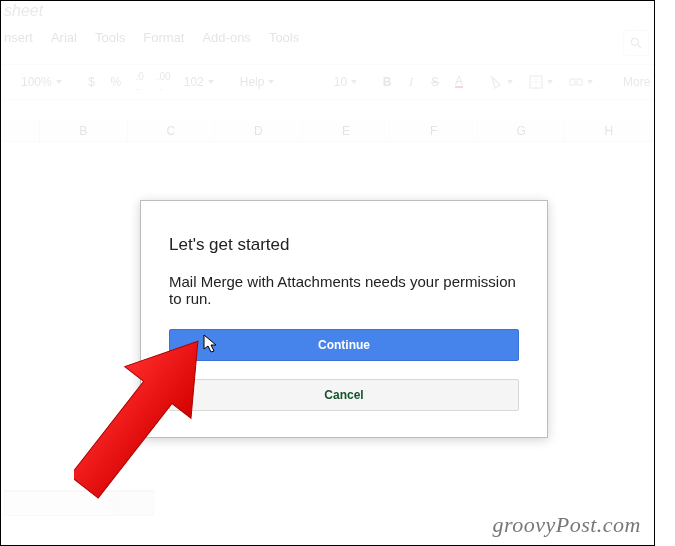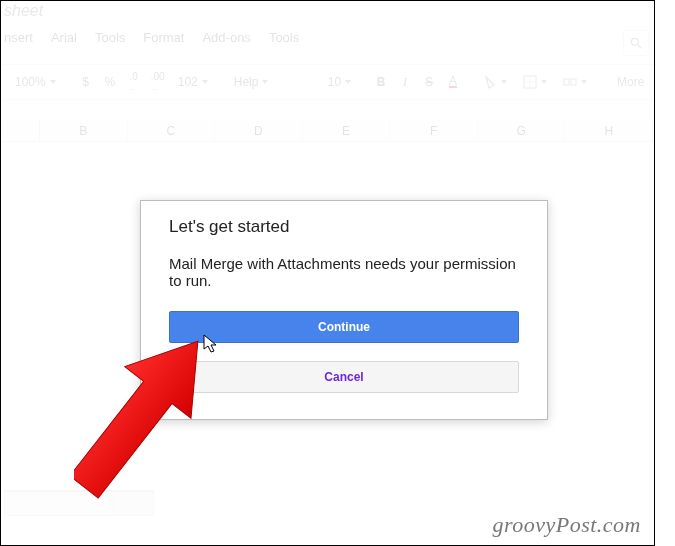--- a/index.html
+++ b/index.html
@@ -13,45 +13,45 @@
   .doc-title-bar { height: 20px; padding-left: 0; }
   .doc-title { font-size: 16px; color: #777; font-style: italic; padding-left: 2px; }
 
   
   .menubar { display: flex; gap: 18px; padding: 8px 0 8px 2px; font-size: 13px; color: #555; }
   .menubar span { cursor: pointer; }
   .menu-spacer { flex: 1; }
   .search-icon-box { width: 26px; height: 26px; border: 1px solid #e0e0e0; border-radius: 3px; display: flex; align-items: center; justify-content: center; margin-right: 4px; }
 
   
-  .toolbar { display: flex; align-items: center; height: 36px; border-top: 1px solid #e6e6e6; border-bottom: 1px solid #e6e6e6; padding: 0 7px; gap: 4px; font-size: 12px; color: #666; }
+  .toolbar { display: flex; align-items: center; height: 36px; border-top: 1px solid #e6e6e6; border-bottom: 1px solid #e6e6e6; padding: 0 13px; gap: 4px; font-size: 12px; color: #666; }
   .tb-btn { padding: 4px 6px; display: flex; align-items: center; justify-content: center; min-width: 20px; }
   .tb-sep { width: 1px; height: 22px; background: #e0e0e0; margin: 0 3px; }
   .tb-select { display: flex; align-items: center; gap: 4px; padding: 2px 6px; }
   .caret-d { width: 0; height: 0; border-left: 3px solid transparent; border-right: 3px solid transparent; border-top: 4px solid #888; }
   .more { font-size: 12px; color: #777; padding: 0 10px; }
 
   
   .col-headers { display: flex; height: 22px; border-bottom: 1px solid #ddd; margin-top: 20px; }
   .rownum-col { width: 38px; border-right: 1px solid #ddd; background: #f8f8f8; }
   .col-h { flex: 1; min-width: 80px; border-right: 1px solid #e4e4e4; text-align: center; font-size: 12px; color: #555; line-height: 22px; background: #f8f8f8; }
 
   
   .sheet-tabs { position: absolute; bottom: 28px; left: 2px; height: 26px; display: flex; align-items: stretch; }
   .sheet-tab { width: 110px; background: #f3f3f3; border: 1px solid #ddd; border-top: 2px solid #ccc; }
   .sheet-tab.fade2 { background: #eaeaea; width: 40px; border-left: none; }
 
   
-  .dialog { position: absolute; left: 138px; top: 198px; width: 408px; background: #fff; border: 1px solid #bcbcbc; box-shadow: 0 2px 10px rgba(0,0,0,0.18); padding: 16px 28px 26px 28px; z-index: 10; }
+  .dialog { position: absolute; left: 138px; top: 198px; width: 408px; background: #fff; border: 1px solid #bcbcbc; box-shadow: 0 2px 10px rgba(0,0,0,0.18); padding: 34px 28px 26px 28px; z-index: 10; }
   .dialog-title { font-size: 17px; color: #222; font-weight: 400; margin-bottom: 18px; }
   .dialog-body { font-size: 15px; color: #222; margin-bottom: 22px; }
   .dialog-actions { display: flex; gap: 18px; flex-direction: column; }
   .btn { font-size: 12px; font-weight: bold; padding: 8px 16px; border-radius: 2px; cursor: pointer; font-family: Arial, sans-serif; }
   .btn-primary { background: #4683ea; border: 1px solid #3872d8; color: #fff; }
-  .btn-secondary { background: #f5f5f5; border: 1px solid #d8d8d8; color: #6d28d9; }
+  .btn-secondary { background: #f5f5f5; border: 1px solid #d8d8d8; color: #14532d; }
 
   
   .cursor-ptr { position: absolute; left: 201px; top: 332px; z-index: 12; pointer-events: none; }
 
   
   .red-arrow { position: absolute; left: 72px; top: 300px; z-index: 11; pointer-events: none; }
 
   
   .watermark { position: absolute; right: 12px; bottom: 6px; font-family: "Times New Roman", Georgia, serif; font-size: 22px; color: #777; font-style: italic; letter-spacing: 0.5px; z-index: 20; }
 </style>

